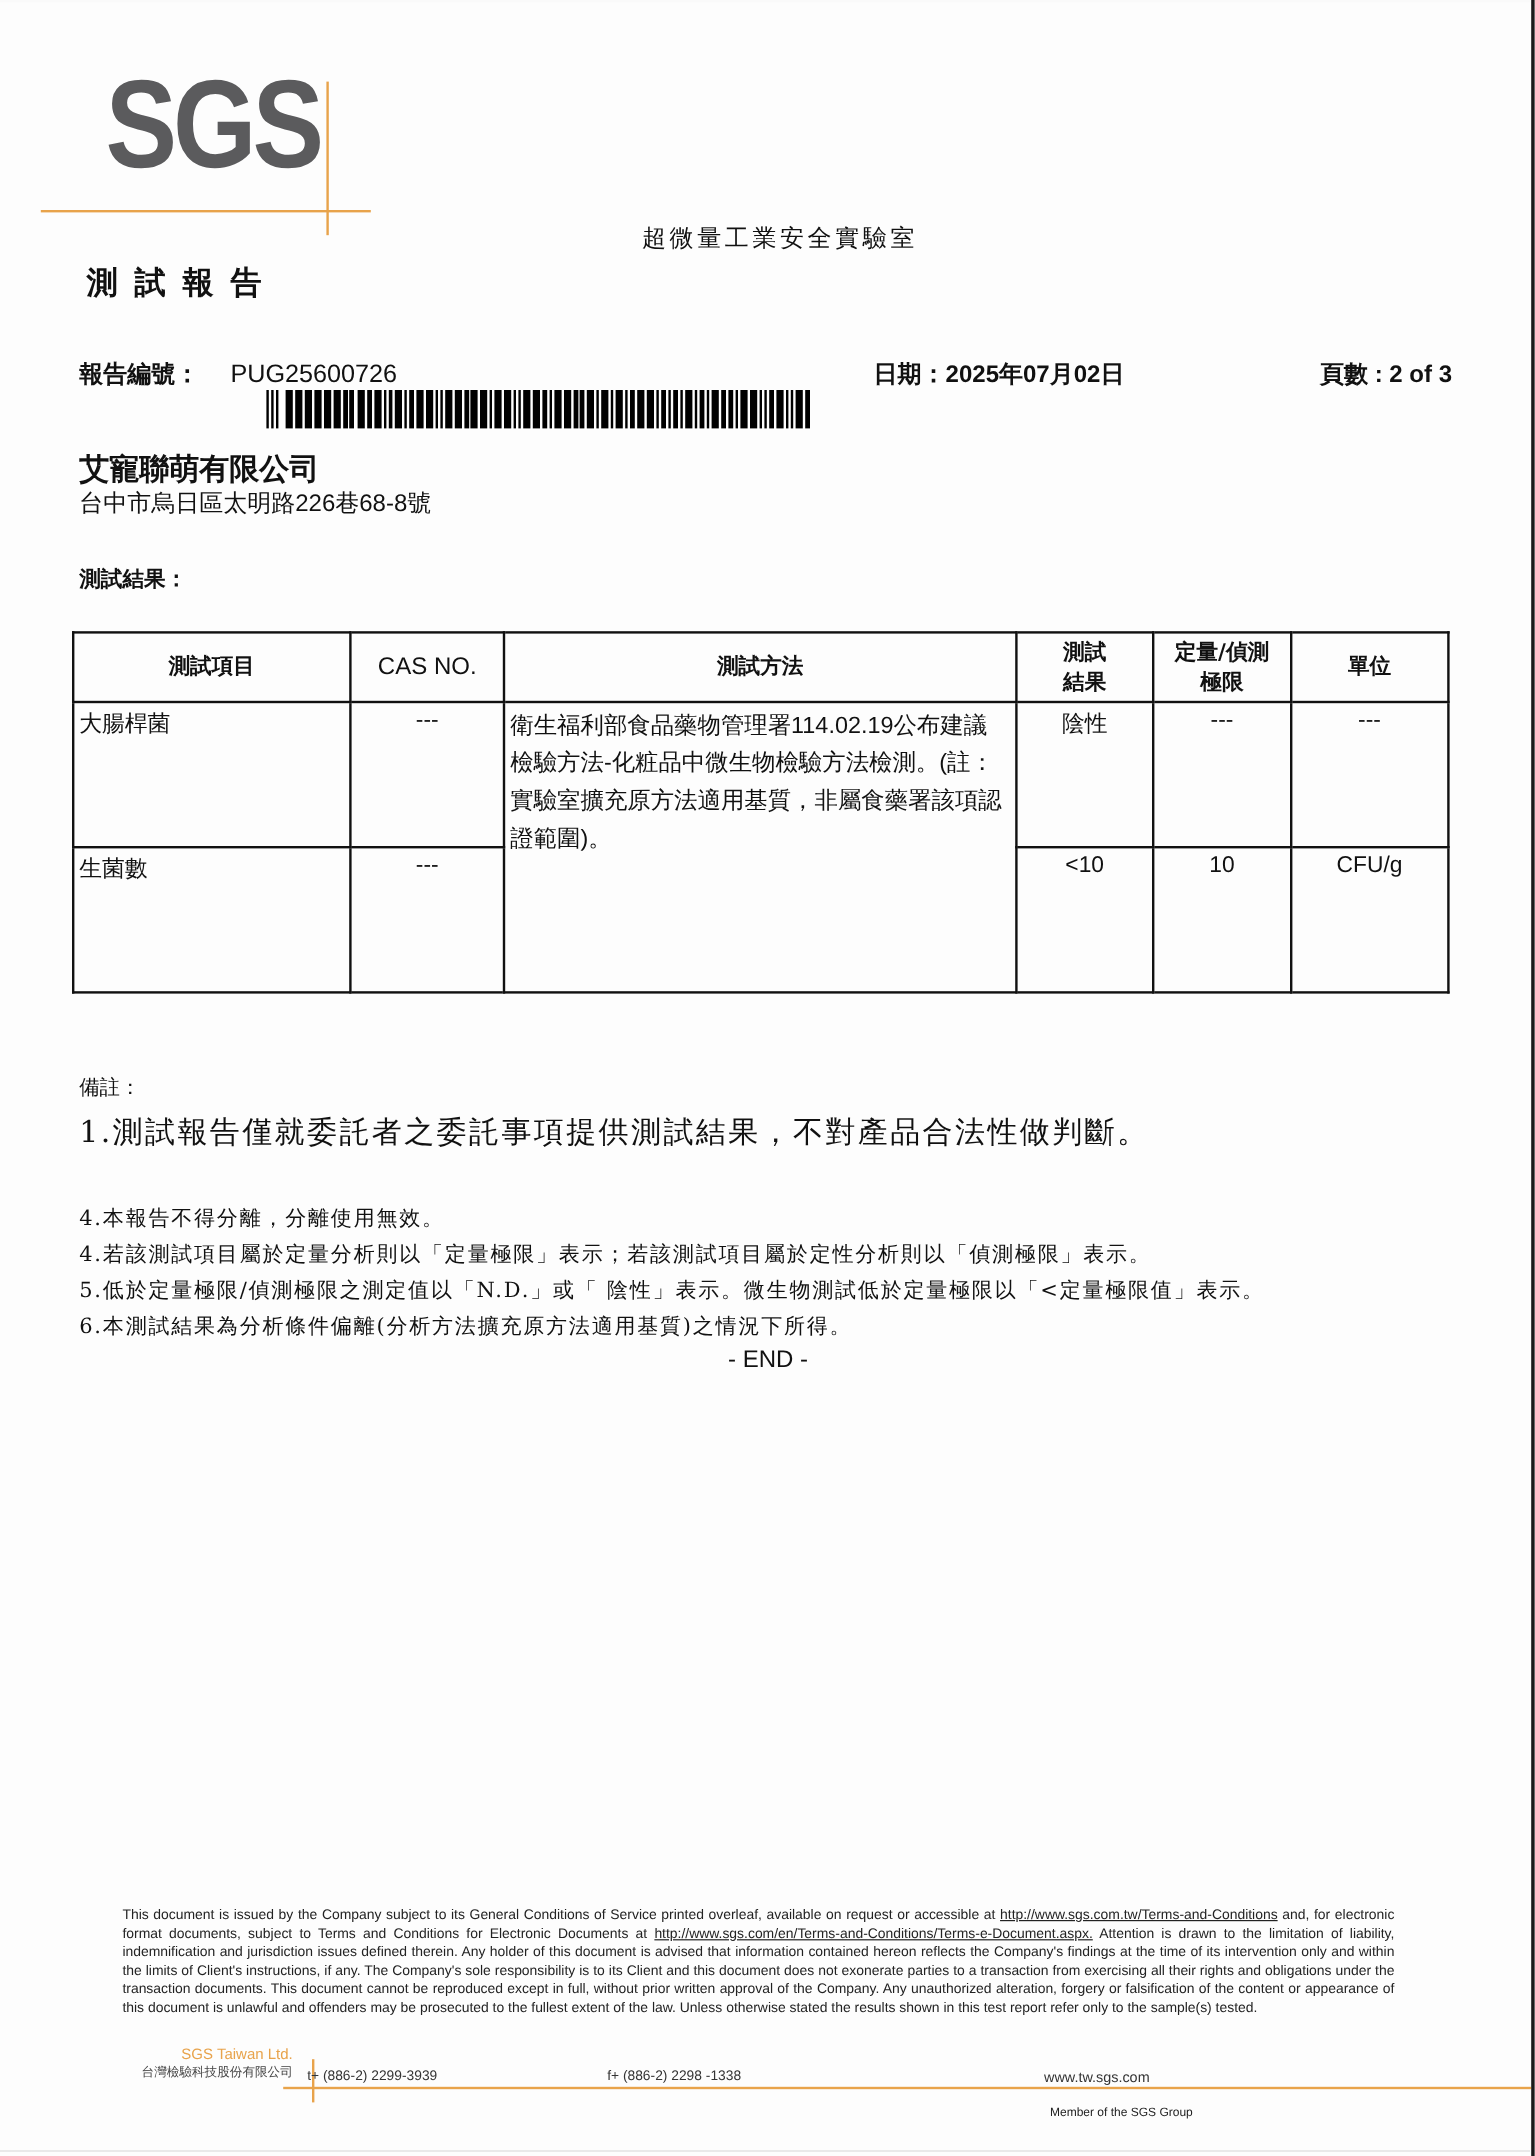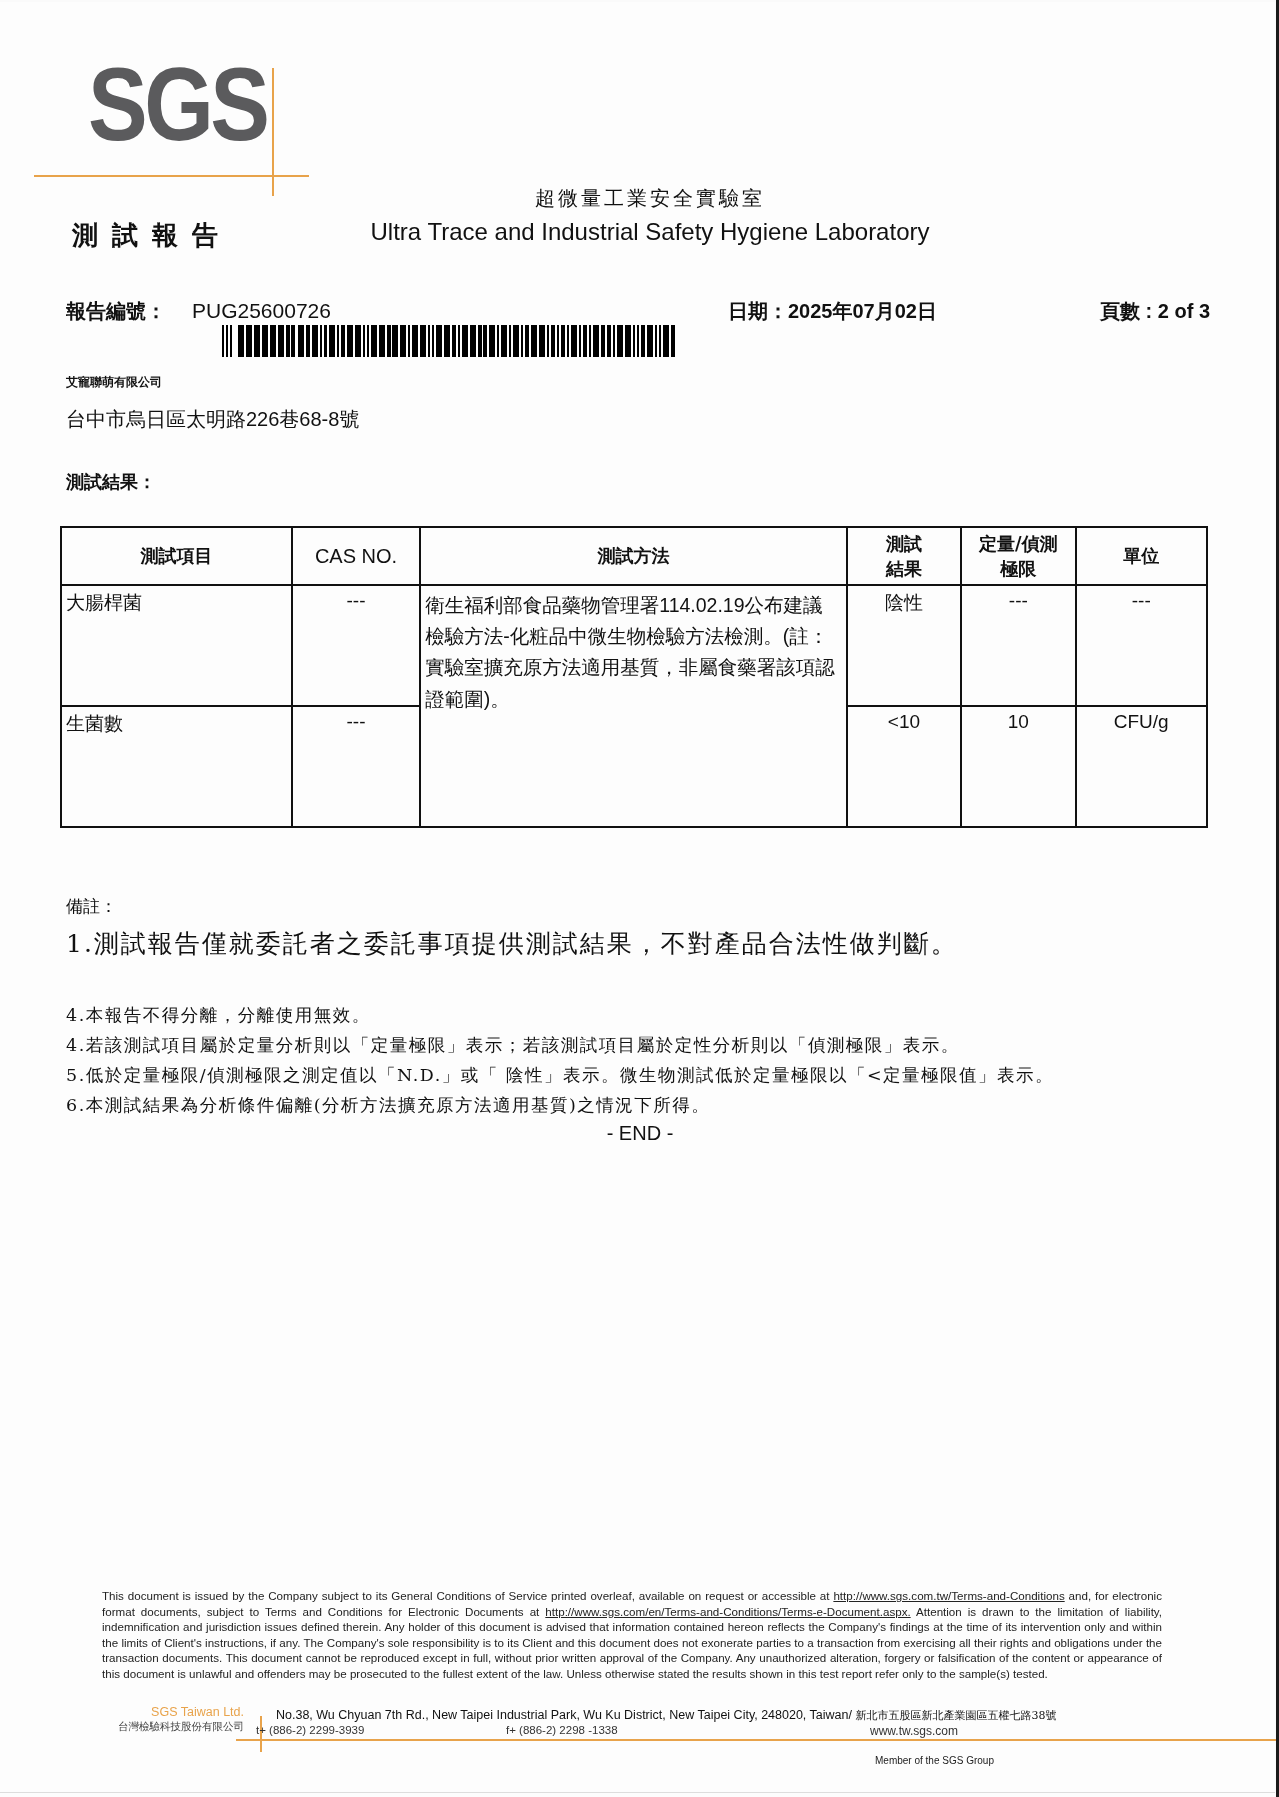--- a/index.html
+++ b/index.html
@@ -22,21 +22,21 @@
   .meta { position: absolute; top: 296px; font-size: 20px; font-weight: bold; }
   .meta .lbl { font-family: "DejaVu Serif", serif; }
   .meta-report { left: 66px; }
   .meta-report .val { margin-left: 26px; font-weight: normal; font-size: 21px; }
   .meta-date { left: 728px; }
   .meta-page { left: 1100px; }
 
   .barcode { position: absolute; left: 222px; top: 323px; height: 32px; display: flex; align-items: stretch; }
   .barcode span { display: block; background: #000; }
 
-  .company { position: absolute; left: 66px; top: 372px; font-size: 12px; font-weight: bold; }
+  .company { position: absolute; left: 66px; top: 372px; font-size: 25px; font-weight: bold; }
   .address { position: absolute; left: 66px; top: 404px; font-size: 20px; }
   .results-label { position: absolute; left: 66px; top: 468px; font-family: "DejaVu Serif", serif; font-weight: bold; font-size: 18px; }
 
   
   .results-table { position: absolute; left: 60px; top: 524px; width: 1148px; border-collapse: collapse; border: 2px solid #111; }
   .results-table th, .results-table td { border: 2px solid #111; font-size: 19px; vertical-align: top; }
   .results-table th { height: 58px; vertical-align: middle; text-align: center; font-family: "DejaVu Serif", serif; font-weight: bold; font-size: 18px; line-height: 1.4; }
   .results-table th.cas { font-family: "Liberation Sans", sans-serif; font-weight: normal; font-size: 20px; }
   .results-table td { height: 121px; padding-top: 4px; }
   .results-table td.item { padding-left: 4px; }
@@ -71,21 +71,20 @@
 <div class="page">
 
   <div class="logo-wrap">
     <div class="logo-text">SGS</div>
     <div class="logo-hline"></div>
     <div class="logo-vline"></div>
   </div>
 
   <div class="report-title">測試報告</div>
   <div class="lab-cn">超微量工業安全實驗室</div>
-  <div class="lab-en">Ultra Trace and Industrial Safety Hygiene Laboratory</div>
 
   <div class="meta meta-report">
     <span class="lbl">報告編號：</span><span class="val">PUG25600726</span>
   </div>
   <div class="meta meta-date">
     <span>日期：</span><span>2025年07月02日</span>
   </div>
   <div class="meta meta-page">
     <span>頁數 : </span><span>2 of 3</span>
   </div>
@@ -289,22 +288,19 @@
   <div class="end-mark">- END -</div>
 
   <div class="disclaimer">
     <span>This document is issued by the Company subject to its General Conditions of Service printed overleaf, available on request or accessible at </span><a>http://www.sgs.com.tw/Terms-and-Conditions</a><span> and, for electronic format documents, subject to Terms and Conditions for Electronic Documents at </span><a>http://www.sgs.com/en/Terms-and-Conditions/Terms-e-Document.aspx.</a><span> Attention is drawn to the limitation of liability, indemnification and jurisdiction issues defined therein. Any holder of this document is advised that information contained hereon reflects the Company's findings at the time of its intervention only and within the limits of Client's instructions, if any. The Company's sole responsibility is to its Client and this document does not exonerate parties to a transaction from exercising all their rights and obligations under the transaction documents. This document cannot be reproduced except in full, without prior written approval of the Company. Any unauthorized alteration, forgery or falsification of the content or appearance of this document is unlawful and offenders may be prosecuted to the fullest extent of the law. Unless otherwise stated the results shown in this test report refer only to the sample(s) tested.</span>
   </div>
 
   <div class="footer-company-en">SGS Taiwan Ltd.</div>
   <div class="footer-company-cn">台灣檢驗科技股份有限公司</div>
   <div class="footer-vline"></div>
   <div class="footer-hline"></div>
-  <div class="footer-address">
-    <span>No.38, Wu Chyuan 7th Rd., New Taipei Industrial Park, Wu Ku District, New Taipei City, 248020, Taiwan/ </span><span class="cn">新北市五股區新北產業園區五權七路38號</span>
-  </div>
   <div class="footer-phone">t+ (886-2) 2299-3939</div>
   <div class="footer-fax">f+ (886-2) 2298 -1338</div>
   <div class="footer-web">www.tw.sgs.com</div>
   <div class="footer-member">Member of the SGS Group</div>
   <div class="bottom-line"></div>
 </div>
 <div class="right-edge"></div>
 
 </body></html>

